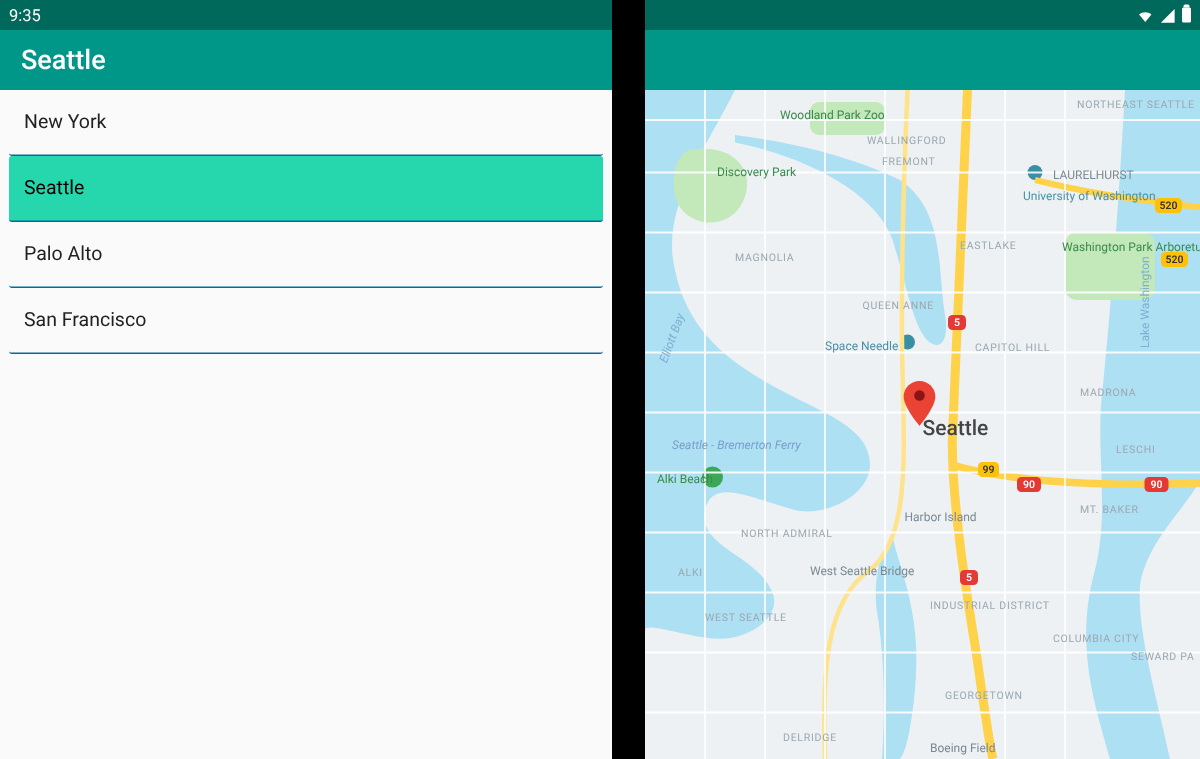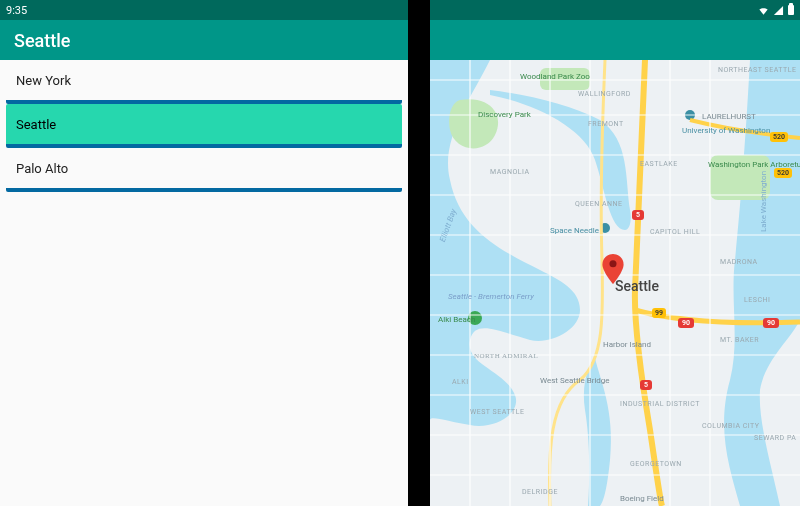--- a/index.html
+++ b/index.html
@@ -11,21 +11,21 @@
   .pane-right { width: 370px; position: relative; }
 
   .statusbar { height: 20px; background: #00695c; color: #fff; display: flex; align-items: center; font-size: 11px; padding: 0 6px; }
   .statusbar .time { flex: 0 0 auto; }
   .statusbar .spacer { flex: 1; }
   .statusbar .icons { display: flex; gap: 4px; align-items: center; }
 
   .appbar { height: 40px; background: #009688; color: #fff; display: flex; align-items: center; padding: 0 14px; font-size: 18px; font-weight: 500; }
 
   .list { flex: 1; background: #fafafa; padding: 0 6px; }
-  .list-item { height: 44px; display: flex; align-items: center; padding: 10px 10px; font-size: 13px; color: #222; border-bottom: 4px solid #0369a1; border-radius: 2px; cursor: pointer; }
+  .list-item { height: 44px; display: flex; align-items: center; padding: 10px 10px; font-size: 13px; color: #222; border-bottom: 1px solid #0369a1; border-radius: 2px; cursor: pointer; }
   .list-item.selected { background: #26d7ae; color: #000; }
 
   .map-canvas { position: absolute; inset: 0; top: 60px; background: #e9eef2; overflow: hidden; }
   .map-canvas svg { width: 100%; height: 100%; }
   .map-label { position: absolute; font-size: 8px; color: #7a8a92; font-weight: 400; white-space: nowrap; }
   .map-label.city { font-size: 14px; color: #444; font-weight: 500; }
   .map-label.area { text-transform: uppercase; letter-spacing: 0.5px; color: #9aa8af; font-size: 7px; }
   .map-label.poi { color: #4a90a4; font-size: 8px; }
   .map-label.park { color: #3a8a4c; font-size: 8px; }
   .shield { position: absolute; font-size: 7px; padding: 1px 4px; border-radius: 3px; font-weight: 600; }
@@ -51,20 +51,23 @@
     </div>
     <div class="list">
       <div class="list-item">
         <span>New York</span>
       </div>
       <div class="list-item selected">
         <span>Seattle</span>
       </div>
       <div class="list-item">
         <span>Palo Alto</span>
+      </div>
+      <div class="list-item">
+        <span>San Francisco</span>
       </div>
     </div>
   </div>
 
   <div class="gap"></div>
 
   <div class="pane pane-right">
     <div class="statusbar">
       <span class="spacer"></span>
       <span class="icons">
@@ -116,37 +119,37 @@
           <path d="M0 20 H370 M0 55 H370 M0 95 H370 M0 135 H370 M0 175 H370 M0 215 H370 M0 255 H370 M0 295 H370 M0 335 H370 M0 375 H370 M0 415 H370"></path>
           <path d="M40 0 V446 M80 0 V446 M120 0 V446 M160 0 V446 M240 0 V446 M280 0 V446"></path>
         </g>
       </svg>
 
       
       <span class="map-label park" style="left:90px; top:12px;">Woodland Park Zoo</span>
       <span class="map-label area" style="left:288px; top:6px;">NORTHEAST SEATTLE</span>
       <span class="map-label area" style="left:148px; top:30px;">WALLINGFORD</span>
       <span class="map-label park" style="left:48px; top:50px; max-width:50px;">Discovery Park</span>
-      <span class="map-label area" style="left:158px; top:60px;">FREMONT</span>
+      <span class="map-label area" style="left:158px; top:44px;">FREMONT</span>
       <span class="map-label" style="left:272px; top:52px;">LAURELHURST</span>
       <span class="map-label poi" style="left:252px; top:66px; max-width:70px;">University of Washington</span>
       <span class="map-label area" style="left:60px; top:108px;">MAGNOLIA</span>
       <span class="map-label area" style="left:210px; top:100px;">EASTLAKE</span>
       <span class="map-label park" style="left:278px; top:100px; max-width:80px;">Washington Park Arboretum UW Botanic</span>
       <span class="map-label area" style="left:145px; top:140px;">QUEEN ANNE</span>
       <span class="map-label poi" style="left:120px; top:166px;">Space Needle</span>
       <span class="map-label area" style="left:220px; top:168px;">CAPITOL HILL</span>
       <span class="map-label area" style="left:290px; top:198px;">MADRONA</span>
       <span class="map-label" style="left:8px; top:180px; transform:rotate(-70deg); transform-origin:left top; color:#7faed0; font-style:italic;">Elliott Bay</span>
       <span class="map-label" style="left:329px; top:172px; transform:rotate(-90deg); transform-origin:left top; color:#7faed0;">Lake Washington</span>
       <span class="map-label city" style="left:185px; top:218px;">Seattle</span>
       <span class="map-label" style="left:18px; top:232px; color:#7a9ec9; font-style:italic;">Seattle - Bremerton Ferry</span>
       <span class="map-label area" style="left:285px; top:236px;padding-left:29px;">LESCHI</span>
       <span class="map-label park" style="left:8px; top:255px;">Alki Beach</span>
-      <span class="map-label area" style="left:44px; top:292px;font-family:Liberation Serif, serif;">NORTH ADMIRAL</span>
+      <span class="map-label area" style="left:64px; top:292px;">NORTH ADMIRAL</span>
       <span class="map-label" style="left:132px; top:280px; color:#7a8a92;margin-left:41px;">Harbor Island</span>
       <span class="map-label area" style="left:290px; top:276px;">MT. BAKER</span>
       <span class="map-label area" style="left:22px; top:318px;">ALKI</span>
       <span class="map-label" style="left:110px; top:316px; color:#7a8a92;">West Seattle Bridge</span>
       <span class="map-label area" style="left:40px; top:348px;">WEST SEATTLE</span>
       <span class="map-label area" style="left:190px; top:340px; max-width:60px;">INDUSTRIAL DISTRICT</span>
       <span class="map-label area" style="left:272px; top:362px;">COLUMBIA CITY</span>
       <span class="map-label area" style="left:324px; top:374px;">SEWARD PA</span>
       <span class="map-label area" style="left:200px; top:400px;">GEORGETOWN</span>
       <span class="map-label area" style="left:92px; top:428px;">DELRIDGE</span>

